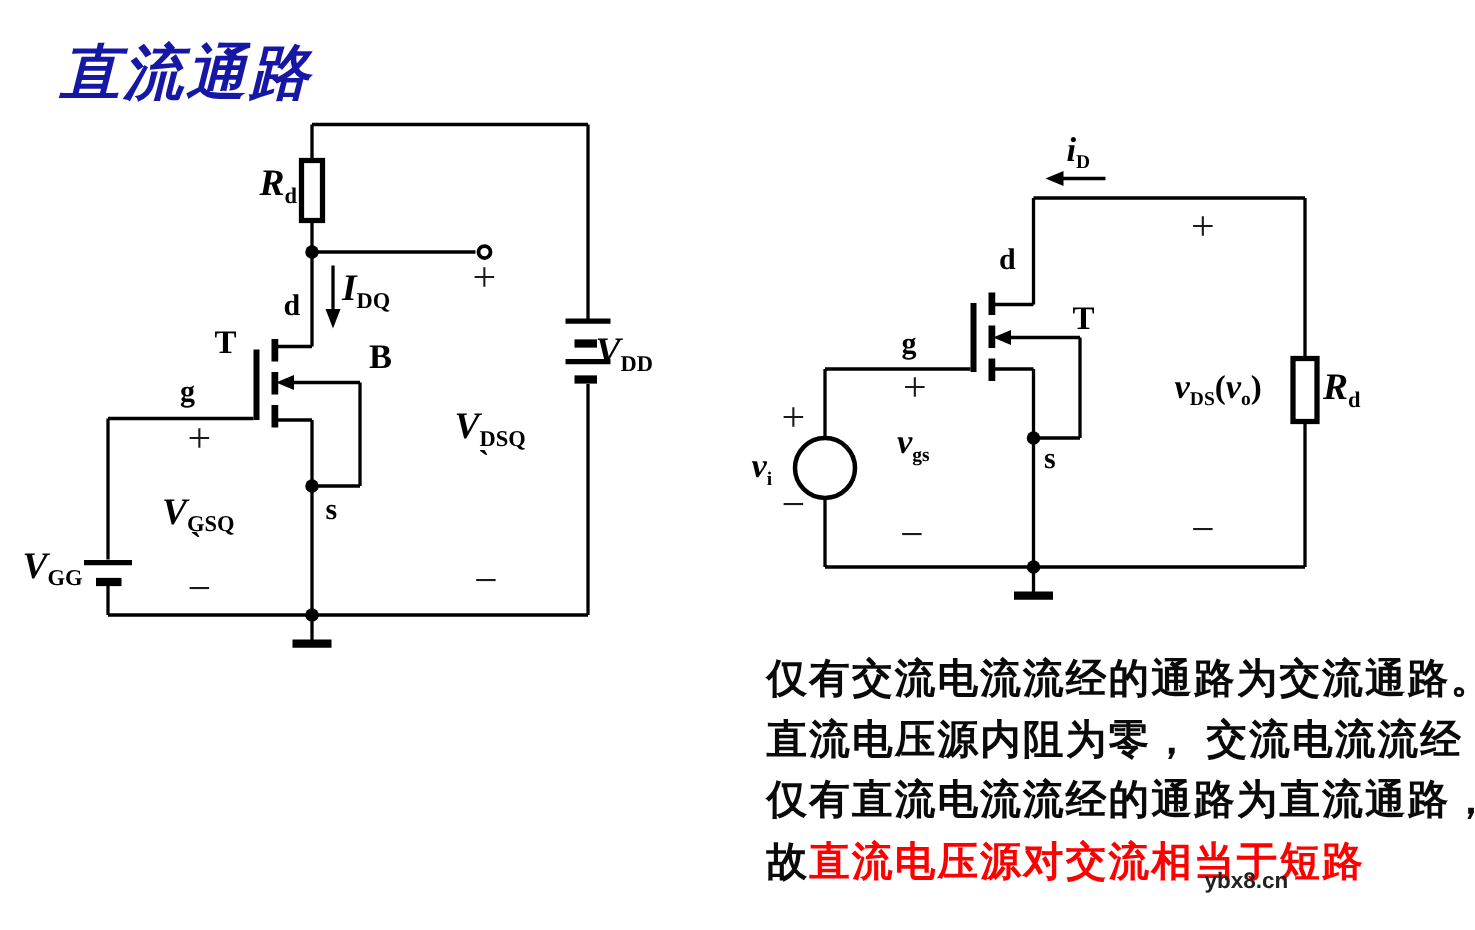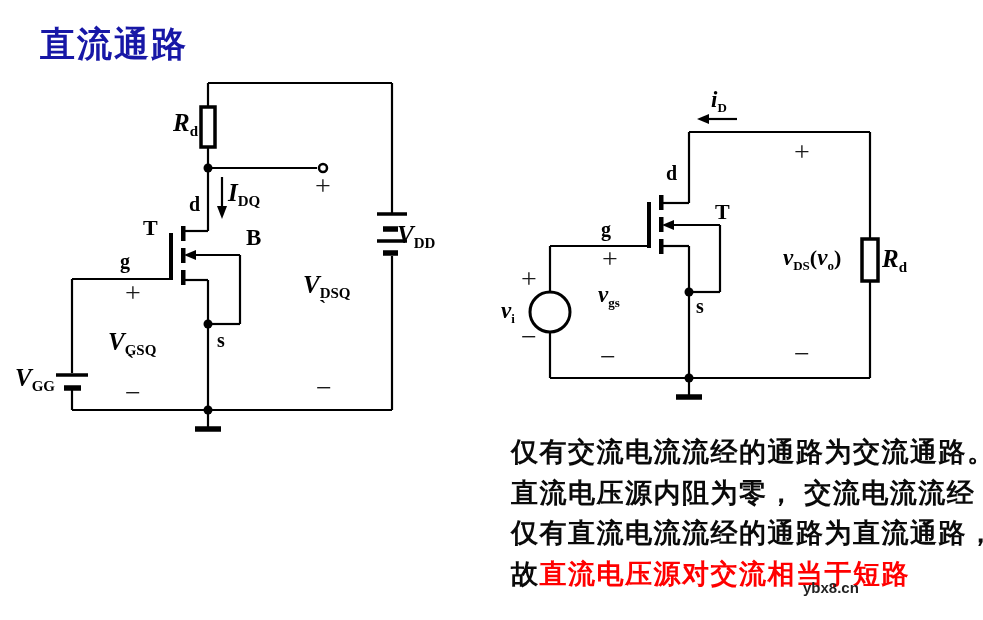--- a/index.html
+++ b/index.html
@@ -1,19 +1,19 @@
 <!DOCTYPE html>
 <html><head>
 <meta charset="utf-8">
 <style>
   html,body{margin:0;padding:0;background:#fff;}
   #canvas{position:relative;width:983px;height:620px;background:#fff;overflow:hidden;
           font-family:"Liberation Serif","DejaVu Serif",serif;}
   #schematic{position:absolute;left:0;top:0;}
-  .title{position:absolute;font-size:35px;font-weight:bold;letter-spacing:2px;white-space:nowrap;}
+  .title{position:absolute;font-size:40px;font-weight:bold;letter-spacing:2px;white-space:nowrap;font-style:italic;}
   .lbl{position:absolute;color:#000;font-weight:bold;white-space:nowrap;line-height:1;}
   .lbl .v{font-style:italic;font-size:25px;}
   .lbl .v2{font-style:italic;font-size:23px;}
   .lbl sub{font-size:15px;font-style:normal;font-weight:bold;line-height:1;vertical-align:-5px;letter-spacing:0;}
   .lbl sub.small{font-size:13px;}
   .term{position:absolute;font-size:20px;font-weight:bold;line-height:1;}
   .sign{position:absolute;font-size:28px;font-weight:400;color:#1a1a1a;line-height:1;}
   .tick{position:absolute;font-size:22px;font-weight:bold;color:#000;line-height:1;}
   .paren{font-style:normal;font-size:22px;}
   .notes{position:absolute;font-size:27px;font-weight:600;color:#0a0a0a;letter-spacing:1.5px;

